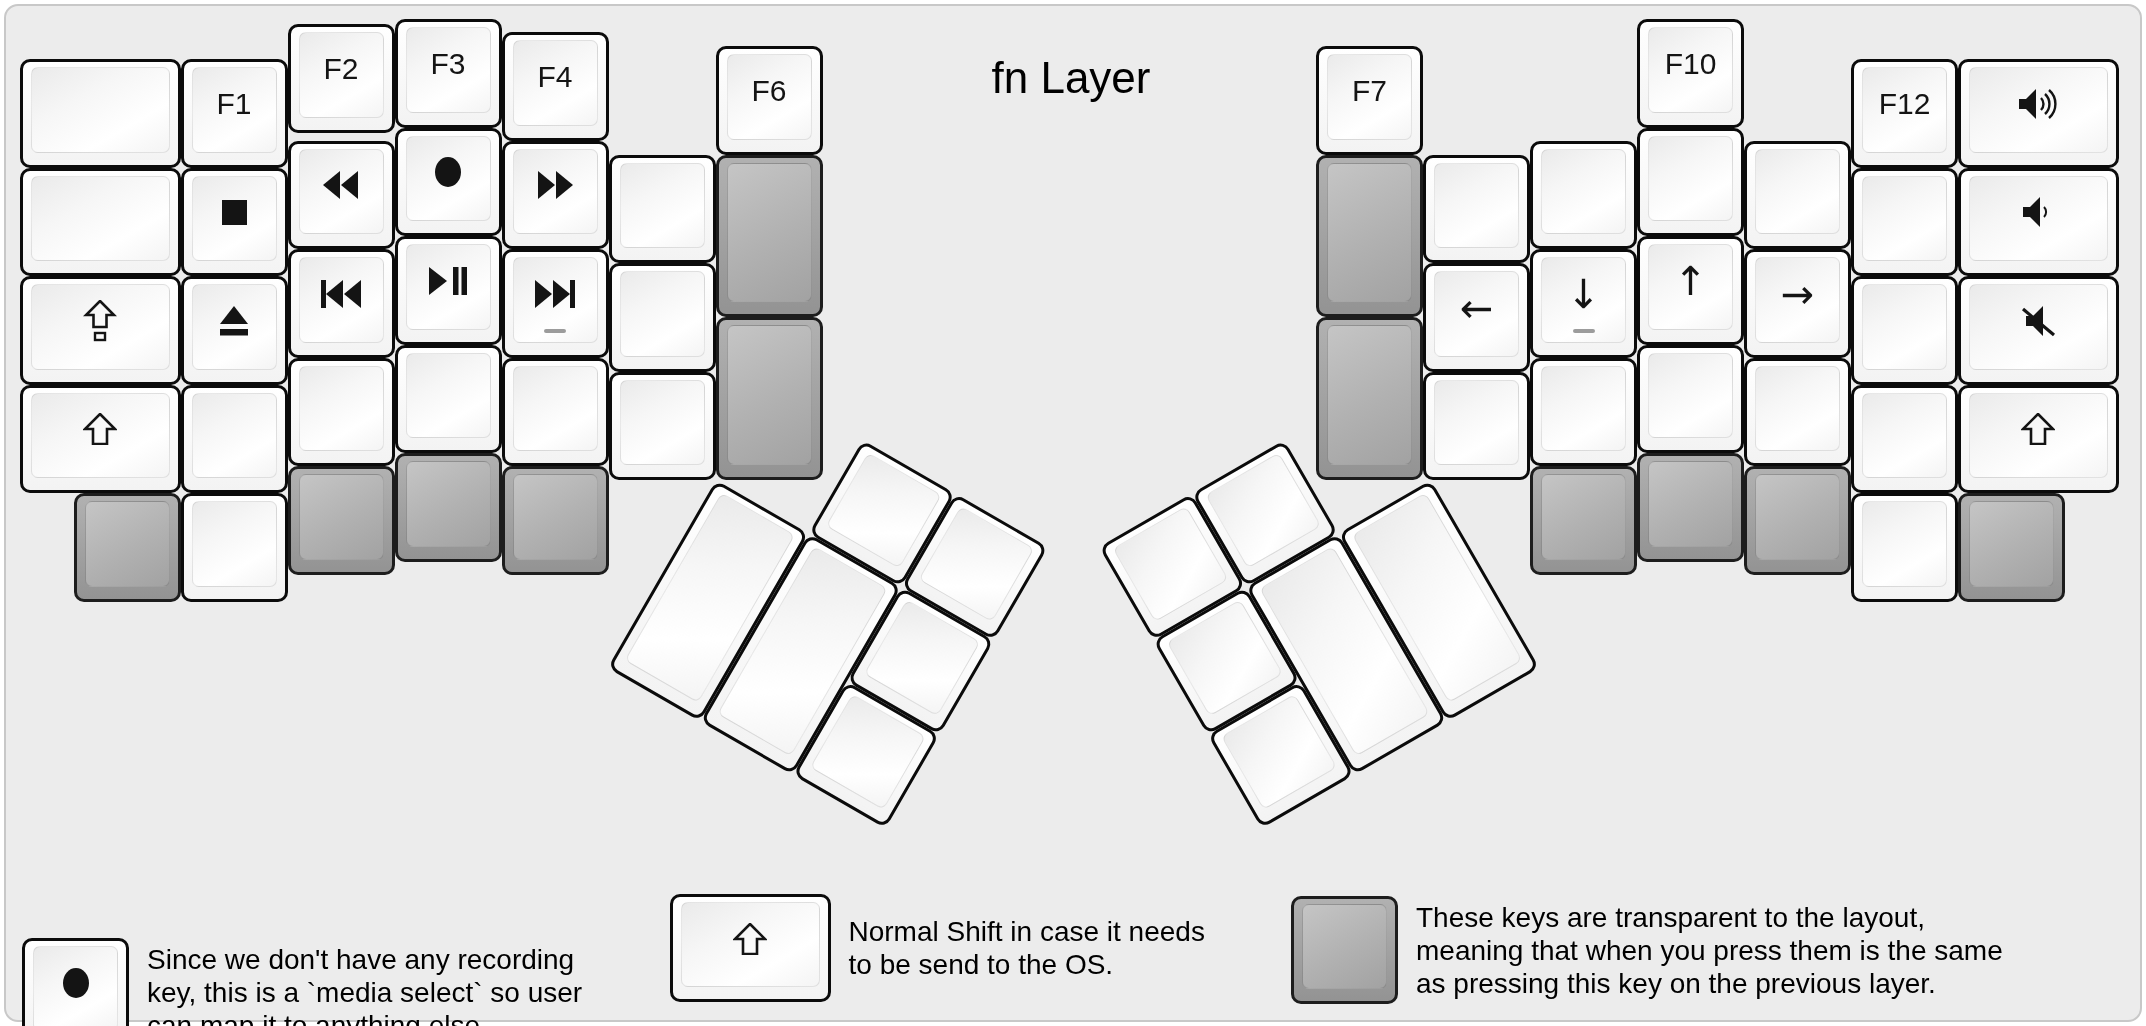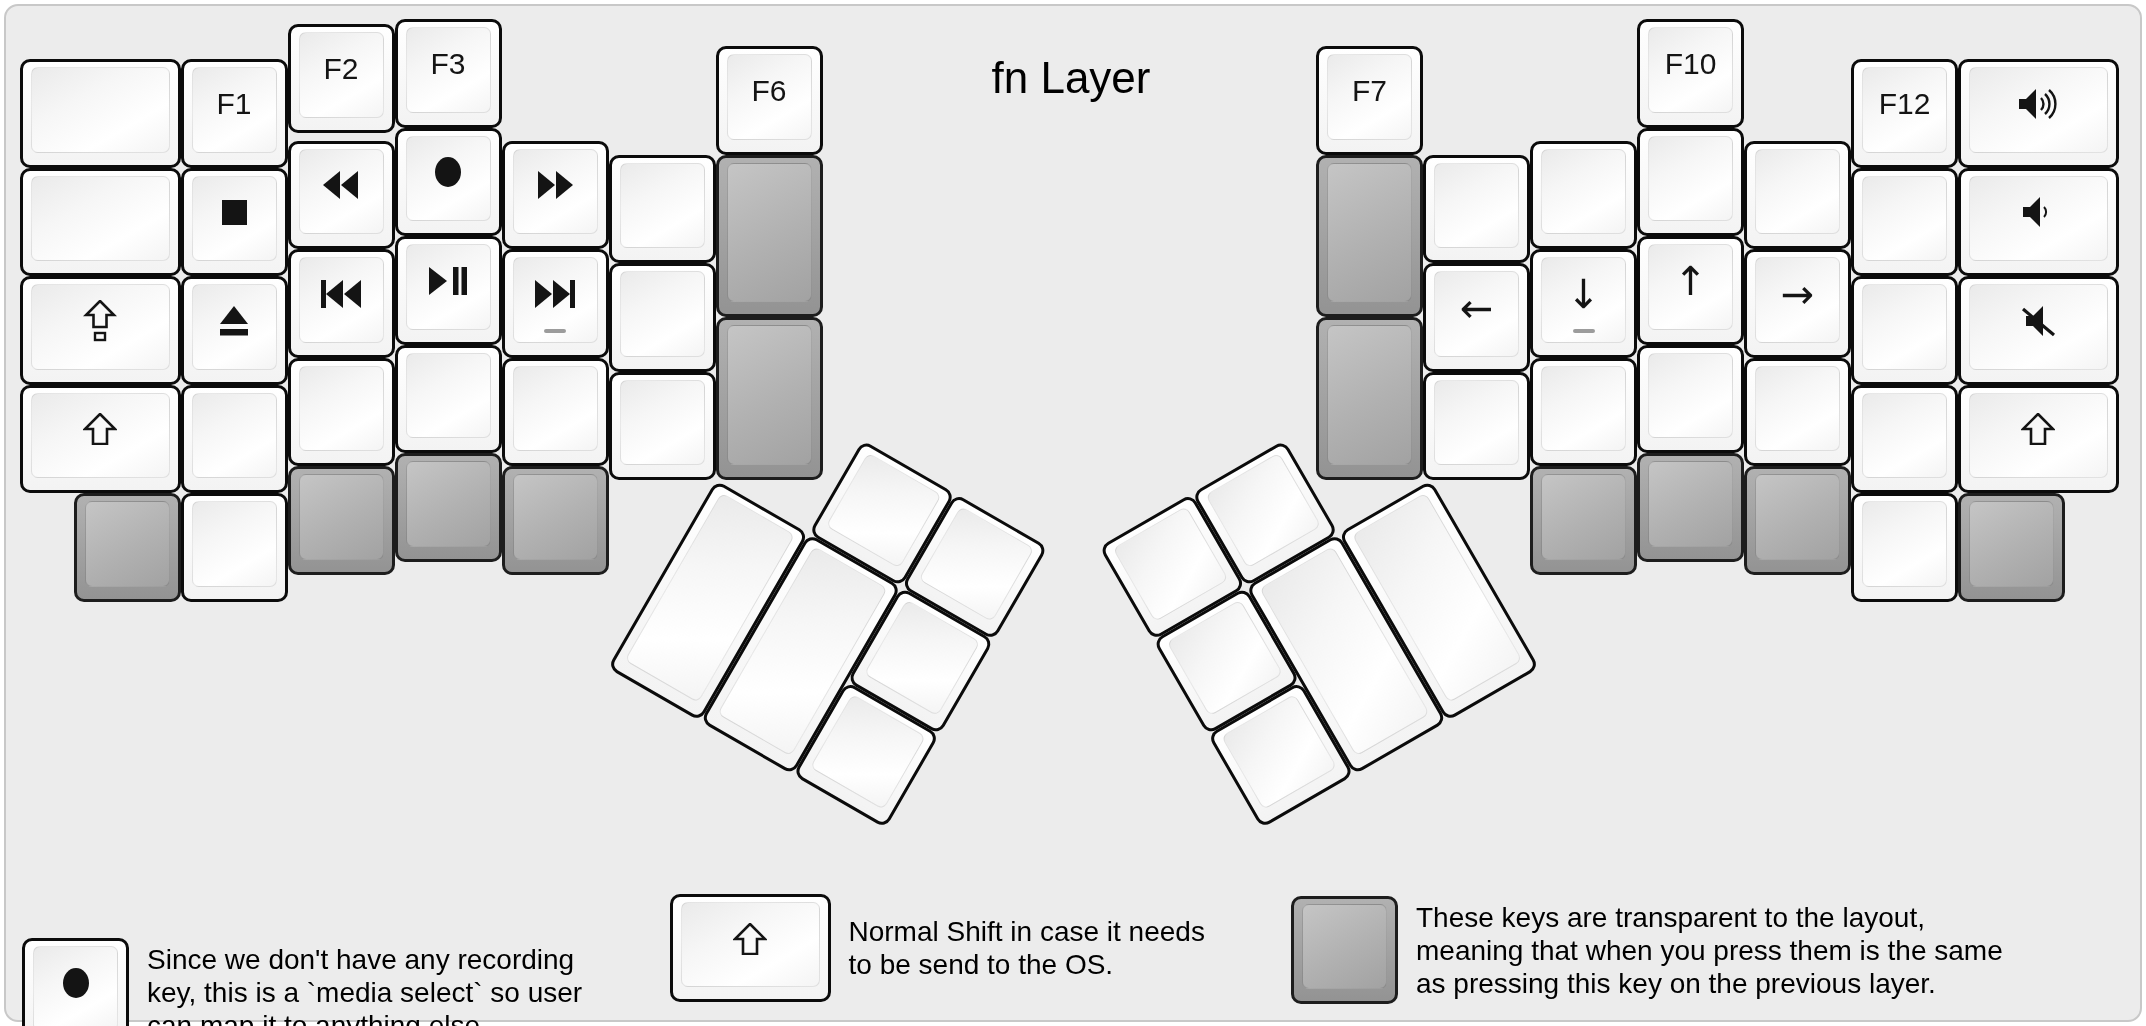--- a/index.html
+++ b/index.html
@@ -143,20 +143,25 @@
               <polygon points="0,0 18,14 0,28" fill="#141414"></polygon>
               <rect x="24" y="0" width="5.5" height="28" fill="#141414"></rect>
               <rect x="32.5" y="0" width="5.5" height="28" fill="#141414"></rect>
             </svg>
           </span>
         </div>
       </div>
       <div class="key white" style="width: 107px; height: 108.5px; left: 394.5px; top: 344.5px;">
         <div class="cap"></div>
       </div>
+      <div class="key white" style="width: 107px; height: 108.5px; left: 501.5px; top: 32px;">
+        <div class="cap">
+          <span class="klabel">F4</span>
+        </div>
+      </div>
       <div class="key white" style="width: 107px; height: 108.5px; left: 501.5px; top: 140.5px;">
         <div class="cap">
           <span class="kicon">
             <svg width="36" height="28" viewBox="0 0 36 28">
               <polygon points="1,0 18,14 1,28" fill="#141414"></polygon>
               <polygon points="19,0 36,14 19,28" fill="#141414"></polygon>
             </svg>
           </span>
         </div>
       </div>

